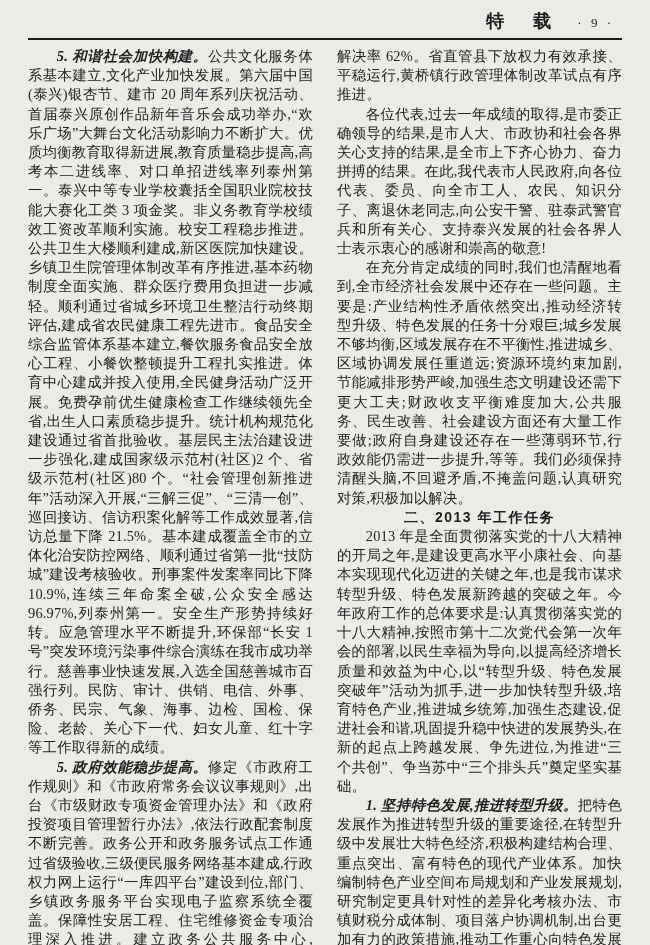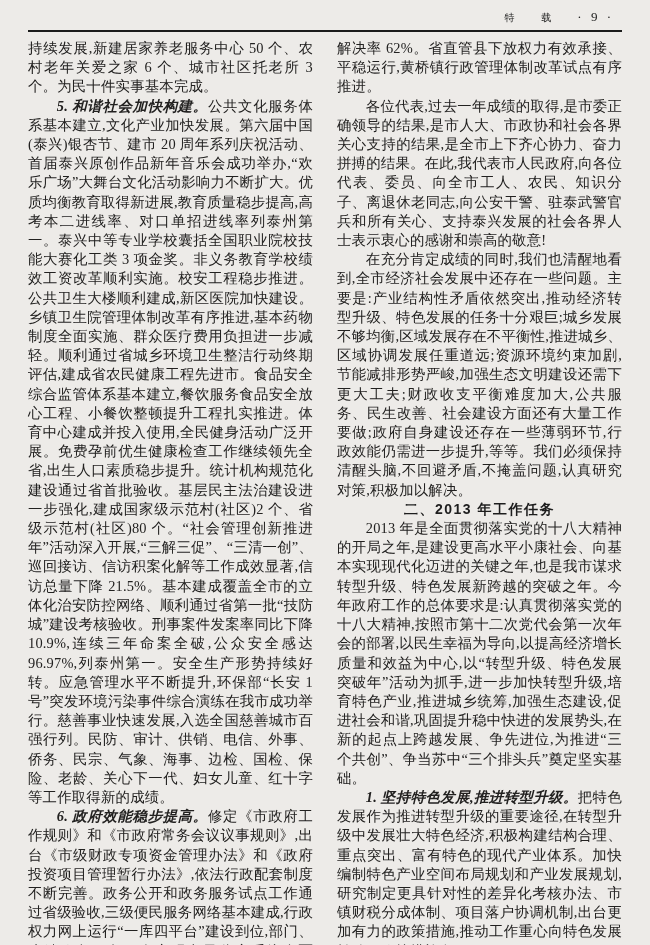--- a/index.html
+++ b/index.html
@@ -10,21 +10,21 @@
     font-family:"Liberation Serif","DejaVu Serif",serif;
     box-sizing:border-box;
   }
   .page-header{
     display:flex;justify-content:flex-end;align-items:baseline;
     padding:9px 36px 3px 30px;
     color:#1c1c1c;
   }
   .section-title{
     font-family:"Liberation Sans","DejaVu Sans",sans-serif;
-    font-weight:400;font-size:10px;letter-spacing:12px;
+    font-weight:700;font-size:18px;letter-spacing:12px;
   }
   .page-number{
     font-size:13px;font-weight:400;letter-spacing:3px;margin-left:14px;
     white-space:nowrap;
   }
   .header-rule{height:2px;background:#1b1b1b;margin:2px 28px 0 28px;}
   .columns{
     display:flex;gap:24px;padding:7px 28px 0 28px;
   }
   .column{
@@ -55,23 +55,22 @@
 
   <div class="page-header">
     <span class="section-title">特  载</span>
     <span class="page-number">· 9 ·</span>
   </div>
   <div class="header-rule"></div>
 
   <div class="columns">
 
     <div class="column">
-      <p><span>持续发展,新建居家养老服务中心 50 个、农村老年关爱之家 6 个、城市社区托老所 3 个。为民十件实事基本完成。</span></p>
       <p class="ind"><span class="lead">5. 和谐社会加快构建。</span><span>公共文化服务体系基本建立,文化产业加快发展。第六届中国(泰兴)银杏节、建市 20 周年系列庆祝活动、首届泰兴原创作品新年音乐会成功举办,“欢乐广场”大舞台文化活动影响力不断扩大。优质均衡教育取得新进展,教育质量稳步提高,高考本二进线率、对口单招进线率列泰州第一。泰兴中等专业学校囊括全国职业院校技能大赛化工类 3 项金奖。非义务教育学校绩效工资改革顺利实施。校安工程稳步推进。公共卫生大楼顺利建成,新区医院加快建设。乡镇卫生院管理体制改革有序推进,基本药物制度全面实施、群众医疗费用负担进一步减轻。顺利通过省城乡环境卫生整洁行动终期评估,建成省农民健康工程先进市。食品安全综合监管体系基本建立,餐饮服务食品安全放心工程、小餐饮整顿提升工程扎实推进。体育中心建成并投入使用,全民健身活动广泛开展。免费孕前优生健康检查工作继续领先全省,出生人口素质稳步提升。统计机构规范化建设通过省首批验收。基层民主法治建设进一步强化,建成国家级示范村(社区)2 个、省级示范村(社区)80 个。“社会管理创新推进年”活动深入开展,“三解三促”、“三清一创”、巡回接访、信访积案化解等工作成效显著,信访总量下降 21.5%。基本建成覆盖全市的立体化治安防控网络、顺利通过省第一批“技防城”建设考核验收。刑事案件发案率同比下降 10.9%,连续三年命案全破,公众安全感达 96.97%,列泰州第一。安全生产形势持续好转。应急管理水平不断提升,环保部“长安 1 号”突发环境污染事件综合演练在我市成功举行。慈善事业快速发展,入选全国慈善城市百强行列。民防、审计、供销、电信、外事、侨务、民宗、气象、海事、边检、国检、保险、老龄、关心下一代、妇女儿童、红十字等工作取得新的成绩。</span></p>
-      <p class="ind"><span class="lead">6. 政府效能稳步提高。</span><span>修定《市政府工作规则》和《市政府常务会议议事规则》,出台《市级财政专项资金管理办法》和《政府投资项目管理暂行办法》,依法行政配套制度不断完善。政务公开和政务服务试点工作通过省级验收,三级便民服务网络基本建成,行政权力网上运行“一库四平台”建设到位,部门、乡镇政务服务平台实现电子监察系统全覆盖。保障性安居工程、住宅维修资金专项治理深入推进。建立政务公共服务中心,“12345”政府公共服务热线独立运行。省、市长信箱办理及时高效,受理群众来信 1922 件,办结率 100%。主动接受市人大及其常委会法律监督、工作监督和市政协民主监督,427 件建议、提案按时办结,代表建议满意率 100%、政协提案满意率 98.8%、建议、提案落实</span></p>
+      <p class="ind"><span class="lead">5. 政府效能稳步提高。</span><span>修定《市政府工作规则》和《市政府常务会议议事规则》,出台《市级财政专项资金管理办法》和《政府投资项目管理暂行办法》,依法行政配套制度不断完善。政务公开和政务服务试点工作通过省级验收,三级便民服务网络基本建成,行政权力网上运行“一库四平台”建设到位,部门、乡镇政务服务平台实现电子监察系统全覆盖。保障性安居工程、住宅维修资金专项治理深入推进。建立政务公共服务中心,“12345”政府公共服务热线独立运行。省、市长信箱办理及时高效,受理群众来信 1922 件,办结率 100%。主动接受市人大及其常委会法律监督、工作监督和市政协民主监督,427 件建议、提案按时办结,代表建议满意率 100%、政协提案满意率 98.8%、建议、提案落实</span></p>
     </div>
 
     <div class="column">
       <p><span>解决率 62%。省直管县下放权力有效承接、平稳运行,黄桥镇行政管理体制改革试点有序推进。</span></p>
       <p class="ind"><span>各位代表,过去一年成绩的取得,是市委正确领导的结果,是市人大、市政协和社会各界关心支持的结果,是全市上下齐心协力、奋力拼搏的结果。在此,我代表市人民政府,向各位代表、委员、向全市工人、农民、知识分子、离退休老同志,向公安干警、驻泰武警官兵和所有关心、支持泰兴发展的社会各界人士表示衷心的感谢和崇高的敬意!</span></p>
       <p class="ind"><span>在充分肯定成绩的同时,我们也清醒地看到,全市经济社会发展中还存在一些问题。主要是:产业结构性矛盾依然突出,推动经济转型升级、特色发展的任务十分艰巨;城乡发展不够均衡,区域发展存在不平衡性,推进城乡、区域协调发展任重道远;资源环境约束加剧,节能减排形势严峻,加强生态文明建设还需下更大工夫;财政收支平衡难度加大,公共服务、民生改善、社会建设方面还有大量工作要做;政府自身建设还存在一些薄弱环节,行政效能仍需进一步提升,等等。我们必须保持清醒头脑,不回避矛盾,不掩盖问题,认真研究对策,积极加以解决。</span></p>
 
       <p class="section-heading">二、2013 年工作任务</p>
 
       <p class="ind"><span>2013 年是全面贯彻落实党的十八大精神的开局之年,是建设更高水平小康社会、向基本实现现代化迈进的关键之年,也是我市谋求转型升级、特色发展新跨越的突破之年。今年政府工作的总体要求是:认真贯彻落实党的十八大精神,按照市第十二次党代会第一次年会的部署,以民生幸福为导向,以提高经济增长质量和效益为中心,以“转型升级、特色发展突破年”活动为抓手,进一步加快转型升级,培育特色产业,推进城乡统筹,加强生态建设,促进社会和谐,巩固提升稳中快进的发展势头,在新的起点上跨越发展、争先进位,为推进“三个共创”、争当苏中“三个排头兵”奠定坚实基础。</span></p>

